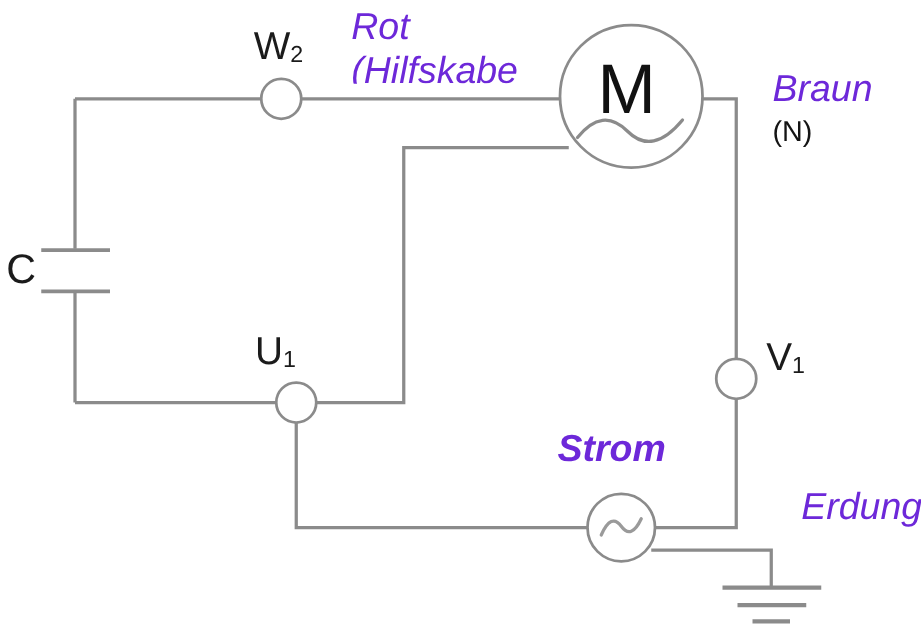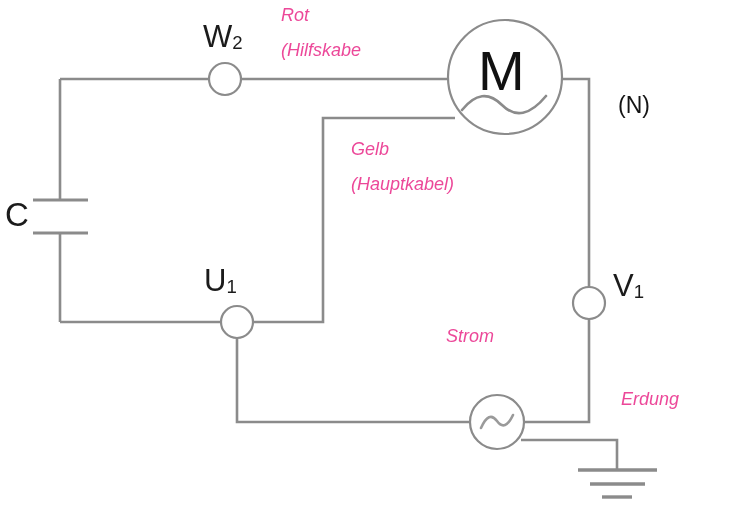--- a/index.html
+++ b/index.html
@@ -82,22 +82,22 @@
     font-size: 33px;
   }
   .lbl-motor {
     position: absolute;
     font-size: 56px;
     color: #111111;
     letter-spacing: -1px;
   }
   .lbl-italic {
     font-style: italic;
-    font-size: 18px;
-    color: #ec4899;
+    font-size: 30px;
+    color: #6d28d9;
   }
   .lbl-paren {
     font-size: 23px;
     font-style: normal;
     color: #141414;
   }
   
   #label-rot-sub {
     overflow: hidden;
     height: 26px;
@@ -160,22 +160,21 @@
     <span>V</span><sub>1</sub>
   </div>
 
   <div class="lbl lbl-cap" style="left:5px; top:198px;">C</div>
 
   <div class="lbl-motor" style="left:478px; top:38px;">M</div>
 
   <div class="lbl lbl-italic" style="left:281px; top:6px;">Rot</div>
   <div class="lbl lbl-italic" id="label-rot-sub" style="left:281px; top:41px;">(Hilfskabe</div>
 
-  <div class="lbl lbl-italic" style="left:351px; top:140px;">Gelb</div>
-  <div class="lbl lbl-italic" style="left:351px; top:175px;">(Hauptkabel)</div>
 
+  <div class="lbl lbl-italic" style="left:618px; top:56px;">Braun</div>
   <div class="lbl lbl-paren" style="left:618px; top:93px;">(N)</div>
 
-  <div class="lbl lbl-italic" style="left:446px; top:327px;">Strom</div>
+  <div class="lbl lbl-italic" style="left:446px; top:344px;font-weight:bold;">Strom</div>
 
-  <div class="lbl lbl-italic" style="left:621px; top:390px;">Erdung</div>
+  <div class="lbl lbl-italic" style="left:641px; top:390px;">Erdung</div>
 
 </div>
 
 </body></html>

